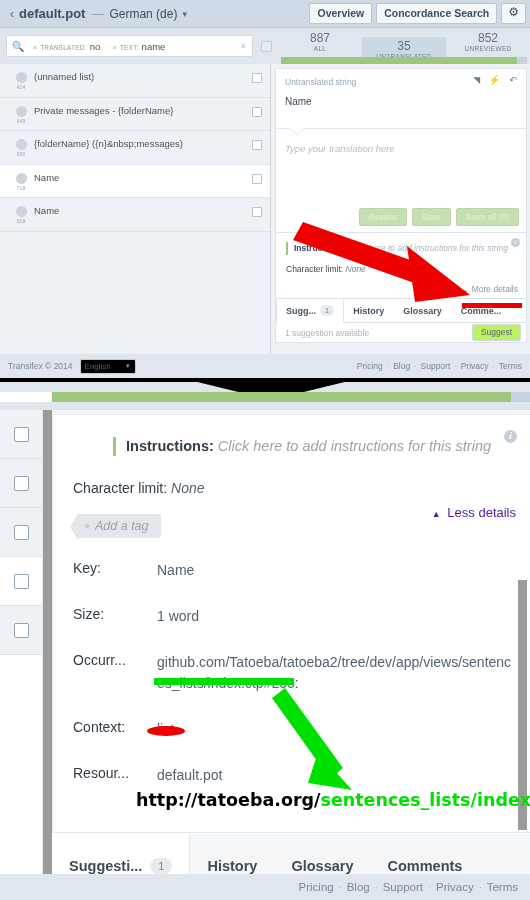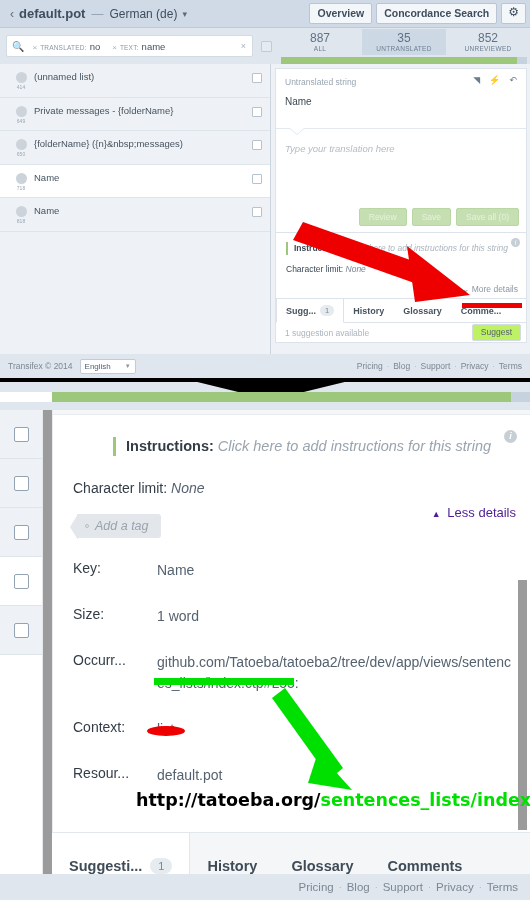--- a/index.html
+++ b/index.html
@@ -74,21 +74,21 @@
     width: 11px; height: 11px; border: 1px solid #c3ccd6;
     background: #e4ebf2; margin-left: 8px; border-radius: 1px;
   }
   .counters {
     flex: 1; display: flex; align-items: flex-start;
     padding-top: 1px;
   }
   .counter {
     flex: 1; text-align: center; padding: 2px 0 3px;
   }
-  .counter.active { background: #ccd9e5; }
+  .counter.active { background: #ccd9e5; margin-top: 8px; }
   .c-num { color: #5f7186; font-size: 12px; line-height: 1.2; }
   .c-lbl {
     color: #6d7f92; font-size: 6.5px; letter-spacing: .3px;
     text-transform: uppercase;
   }
 
   
   .prog-top {
     position: absolute; left: 281px; top: 57px;
     width: 246px; height: 7px; background: #c6d2de;
@@ -220,21 +220,21 @@
     font-size: 8.5px; color: #55626f; padding: 3px 8px; line-height: 1;
   }
 
   
   .top-footer {
     position: absolute; bottom: 0; left: 0; width: 530px; height: 24px;
     background: #dfe6ee; display: flex; align-items: center;
     padding: 0 8px; font-size: 8.5px; color: #7b8794;
   }
   .tf-sel {
-    background: #ffffff; border: 1px solid #c3ccd6; border-radius: 2px;
+    background: #000000; border: 1px solid #c3ccd6; border-radius: 2px;
     font-size: 8px; color: #55626f; padding: 2px 4px;
     margin-left: 7px; display: flex; align-items: center; gap: 14px;
   }
   .tf-sel .cv { font-size: 6px; color: #8a96a2; }
   .tf-spacer { flex: 1; }
   .tf-links { display: flex; gap: 4px; align-items: center; }
   .tf-links span.lk { color: #7b8794; }
   .tf-links span.dot { color: #aab4be; font-size: 7px; }
 
   

